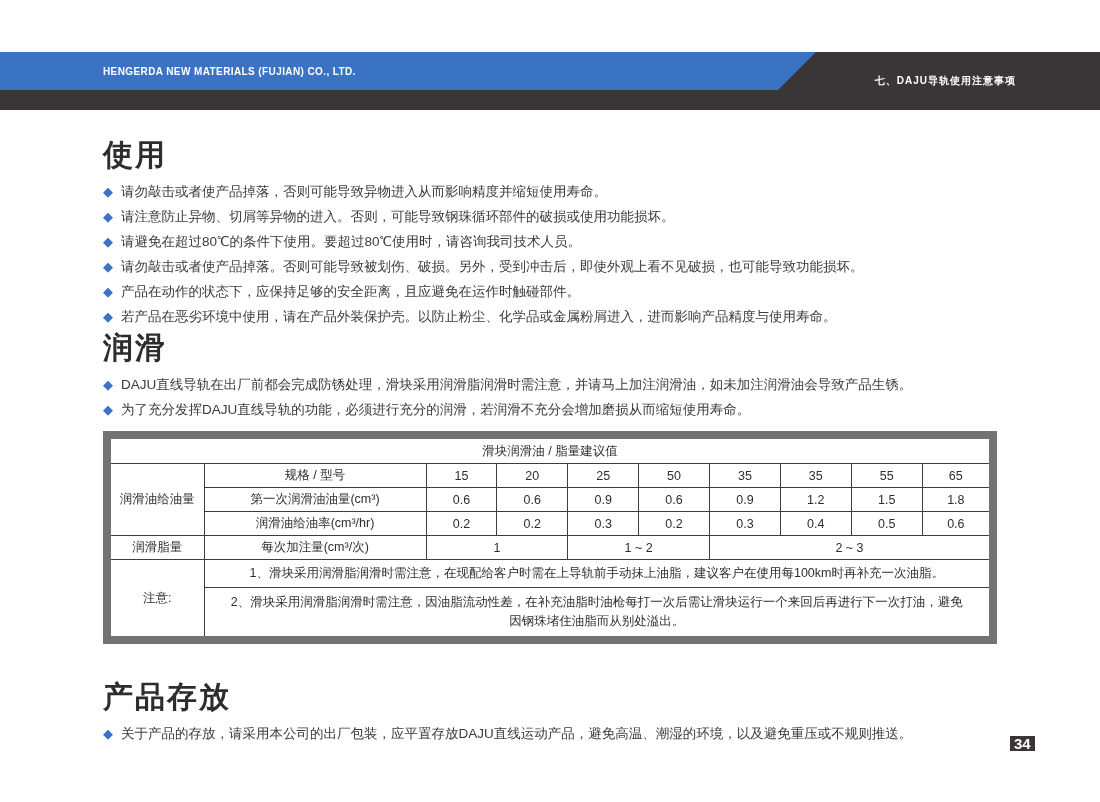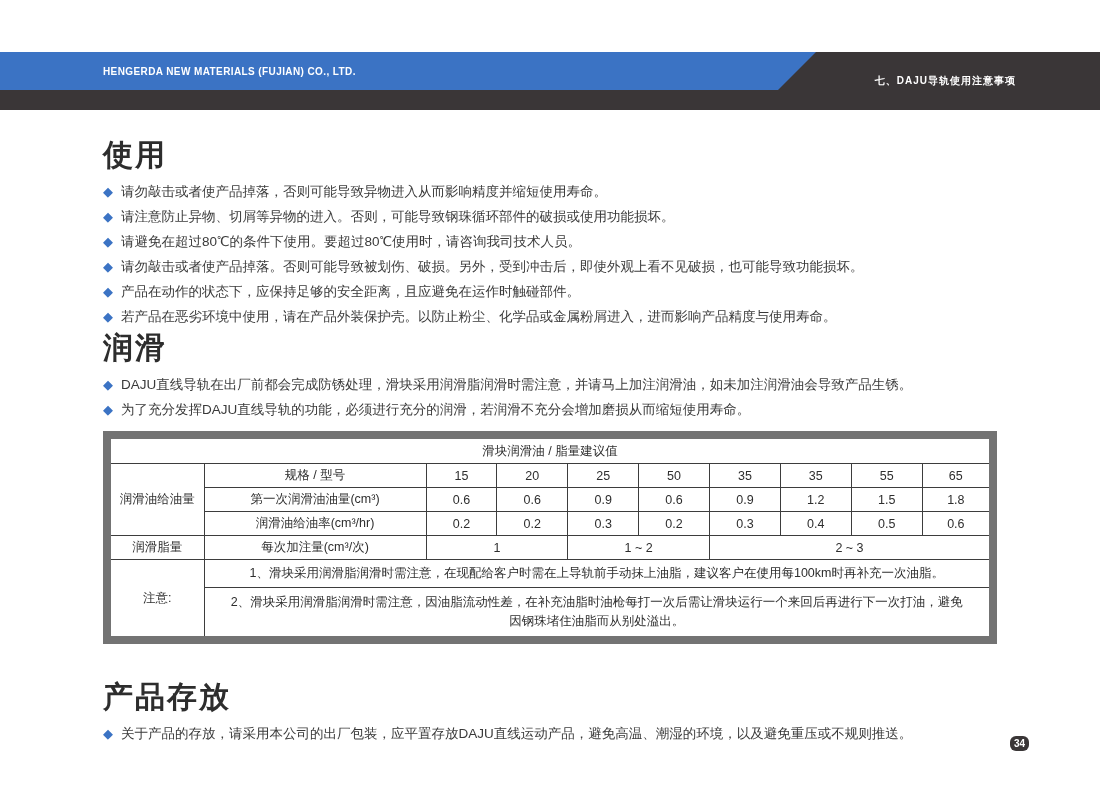--- a/index.html
+++ b/index.html
@@ -84,22 +84,22 @@
     padding: 4px 24px;
     line-height: 19px;
     white-space: normal;
   }
   .lube-table tr.r-note2 td { height: 40px; margin-left: 48px; }
 
   
   .page-badge {
     position: absolute; left: 1010px; top: 736px;
     background: #3a3637; color: #fff;
-    font-size: 10px; font-weight: bold;
-    padding: 2px 4px; line-height: 11px; border-radius: 6px;
+    font-size: 15px; font-weight: bold;
+    padding: 2px 4px; line-height: 11px;
   }
 </style>
 </head>
 <body>
 
 <div class="band-dark"></div>
 <div class="band-blue">
   <span class="company-name">HENGERDA NEW MATERIALS (FUJIAN) CO., LTD.</span>
 </div>
 <div class="header-section-title">七、DAJU导轨使用注意事项</div>

